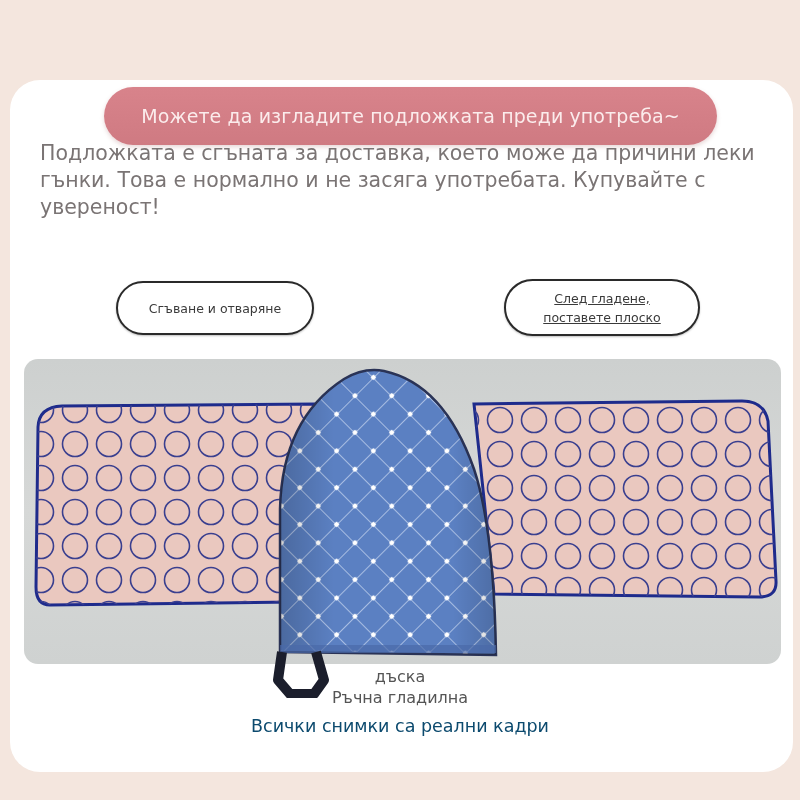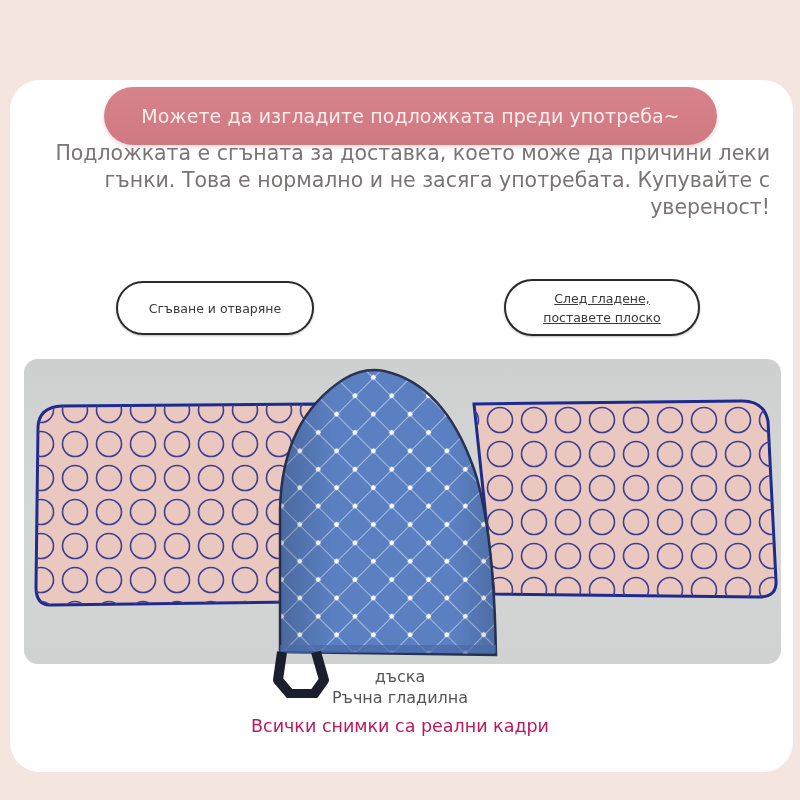--- a/index.html
+++ b/index.html
@@ -4,34 +4,34 @@
 <style>
   html, body { margin:0; padding:0; }
   body { width:800px; height:800px; background:#f4e6de; position:relative; overflow:hidden;
          font-family:"DejaVu Sans", "Liberation Sans", sans-serif; }
   .card { position:absolute; left:10px; top:80px; width:783px; height:692px; background:#fff;
           border-radius:30px; }
   .pill { position:absolute; left:104px; top:46px; width:613px; height:58px; border-radius:29px;
           background:linear-gradient(180deg,#d8838b,#cf7a82); color:#fbecec; font-size:19px;
           display:flex; align-items:center; justify-content:center; box-shadow:0 2px 4px rgba(160,90,90,0.25);
           letter-spacing:0.1px;margin-top:41px; }
-  .desc { position:absolute; left:40px; top:140px; width:730px; text-align:right; color:#7a7474;
+  .desc { position:absolute; left:40px; top:140px; width:730px; text-align:left; color:#7a7474;
           font-size:20.5px; line-height:27px; }
   .tag { position:absolute; border:2px solid #2a2a2a; border-radius:30px; background:#fff;
          color:#3a3a3a; font-size:12.5px; display:flex; align-items:center; justify-content:center;
          text-align:center; line-height:19px; box-shadow:0 1px 2px rgba(0,0,0,0.25); }
   .tag-left { left:116px; top:281px; width:194px; height:50px; }
   .tag-right { left:504px; top:279px; width:192px; height:53px;text-decoration:underline; }
   .photo { position:absolute; left:24px; top:359px; width:757px; height:305px; border-radius:14px;
            background:linear-gradient(180deg,#cdd0cf 0%,#d6d8d7 50%,#cfd2d1 100%); overflow:hidden; }
   .photo svg { position:absolute; left:0; top:0; }
   .caption-board { position:absolute; left:300px; top:666px; width:200px; text-align:center;
                    color:#555; font-size:16px; line-height:21px; }
   .caption-real { position:absolute; left:200px; top:716px; width:400px; text-align:center;
-                  color:#be185d; font-size:17.5px; }
+                  color:#0c4a6e; font-size:17.5px; }
 </style>
 </head>
 <body>
 
 <div class="card"></div>
 
 <div class="pill">
   <span>Можете да изгладите подложката преди употреба~</span>
 </div>
 

